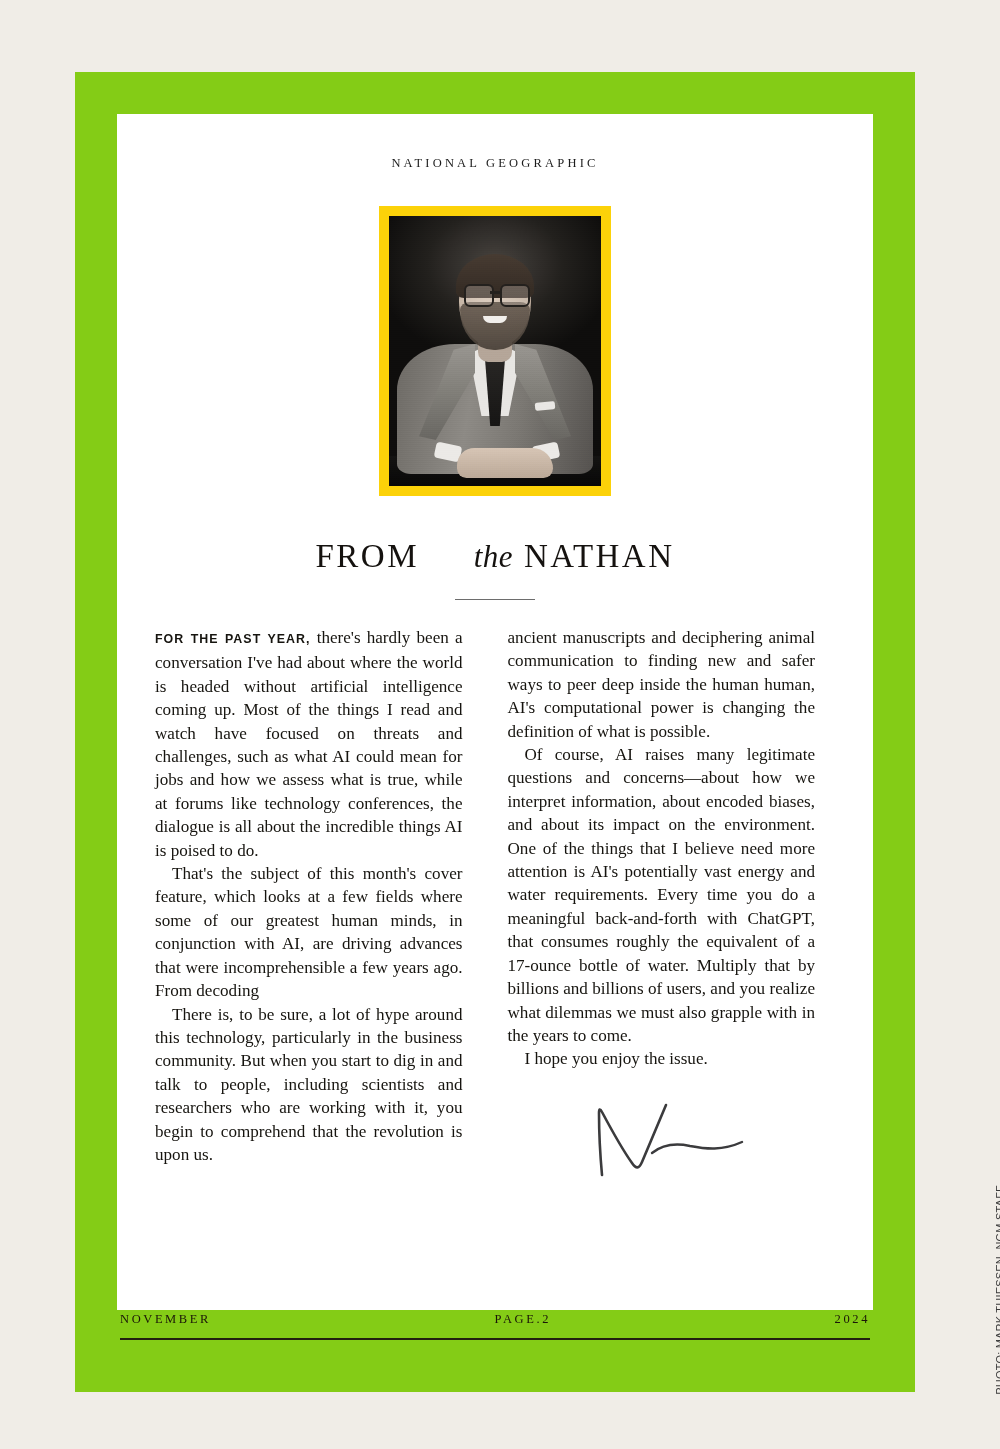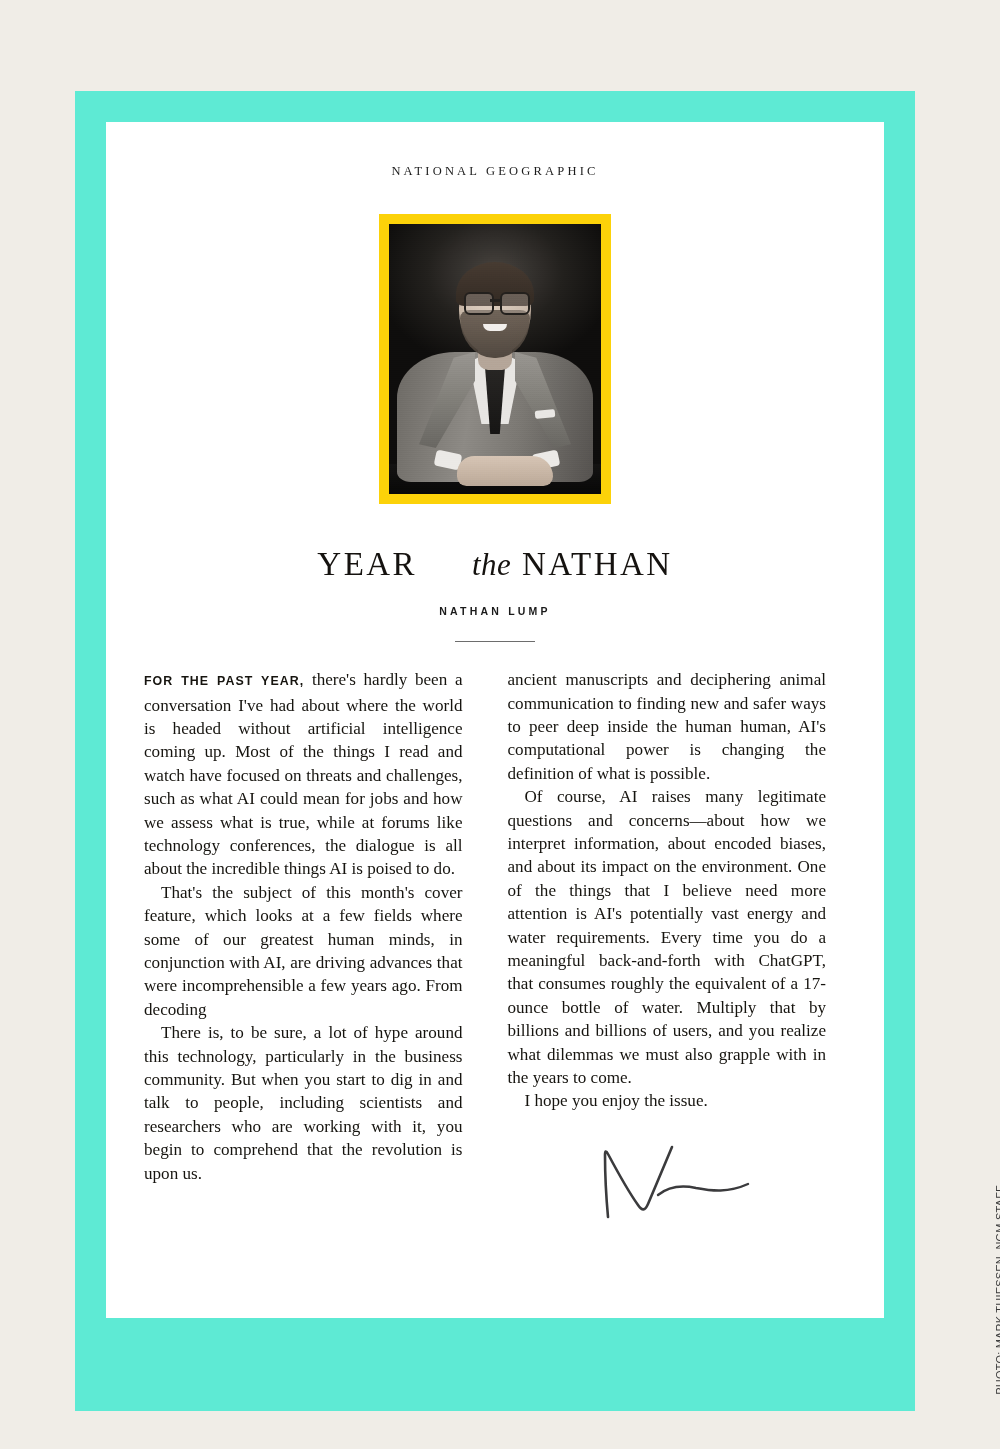--- a/index.html
+++ b/index.html
@@ -12,26 +12,26 @@
     background: #f0ede7;
     font-family: "Liberation Serif", serif;
     position: relative;
     overflow: hidden;
   }
 
   
   .page-frame {
     position: absolute;
     left: 75px;
-    top: 91px;
+    top: 72px;
     width: 840px;
     height: 1320px;
-    background: #5eead4;
+    background: #84cc16;
     box-sizing: border-box;
-    padding: 31px;
+    padding: 42px;
   }
   .page-sheet {
     position: relative;
     width: 100%;
     height: 1196px;
     background: #ffffff;
     box-sizing: border-box;
   }
 
   
@@ -365,26 +365,25 @@
         <div class="pt-bridge"></div>
         <div class="pt-cuff-l"></div>
         <div class="pt-cuff-r"></div>
         <div class="pt-hands"></div>
         <div class="pt-desat"></div>
         <div class="pt-grain"></div>
       </div>
     </div>
 
     <h1 class="title">
-      <span>YEAR</span>
+      <span>FROM</span>
       <span class="the">the</span>
       <span>NATHAN</span>
     </h1>
 
-    <div class="byline">NATHAN LUMP</div>
 
     <div class="divider"></div>
 
     <div class="columns">
       <div class="col">
         <p><span class="leadin">FOR THE PAST YEAR,</span><span> there's hardly been a conversation I've had about where the world is headed without artificial intelligence coming up. Most of the things I read and watch have focused on threats and challenges, such as what AI could mean for jobs and how we assess what is true, while at forums like technology conferences, the dialogue is all about the incredible things AI is poised to do.</span></p>
         <p>That's the subject of this month's cover feature, which looks at a few fields where some of our greatest human minds, in conjunction with AI, are driving advances that were incomprehensible a few years ago. From decoding</p>
         <p>There is, to be sure, a lot of hype around this technology, particularly in the business community. But when you start to dig in and talk to people, including scientists and researchers who are working with it, you begin to comprehend that the revolution is upon us.</p>
       </div>
       <div class="col">
@@ -396,15 +395,23 @@
           <svg width="190" height="86" viewBox="0 0 190 86" fill="none">
             <path d="M36 82 C 34 60, 33 38, 33 20 C 33 16, 34 15, 36 19 C 44 34, 56 56, 66 70 C 70 76, 73 76, 76 69 C 84 50, 94 26, 100 12" stroke="#3b3b3d" stroke-width="2.6" stroke-linecap="round" fill="none"></path>
             <path d="M86 60 C 96 52, 110 50, 124 53 C 140 56, 156 58, 176 49" stroke="#3b3b3d" stroke-width="2.4" stroke-linecap="round" fill="none"></path>
           </svg>
         </div>
       </div>
     </div>
 
   </div>
 
+  <div class="footer">
+    <div class="footer-row">
+      <span>NOVEMBER</span>
+      <span class="footer-center">PAGE.2</span>
+      <span>2024</span>
+    </div>
+    <div class="footer-rule"></div>
+  </div>
 </div>
 
 <div class="photo-credit">PHOTO: MARK THIESSEN, NGM STAFF</div>
 
 </body></html>

